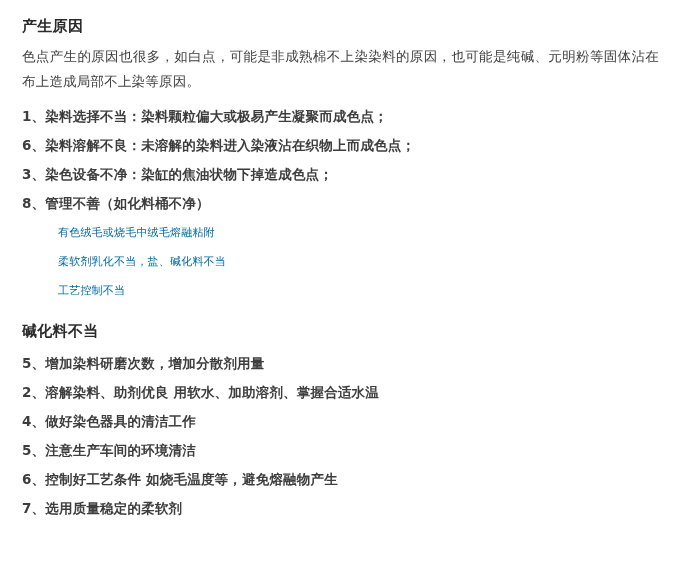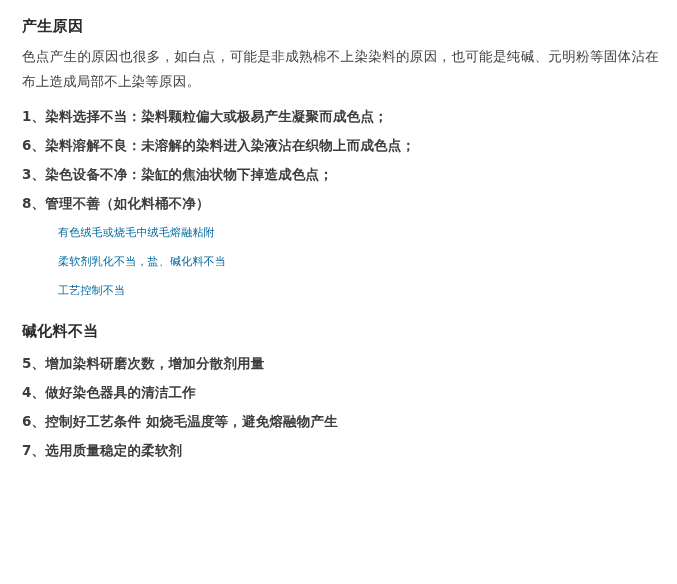--- a/index.html
+++ b/index.html
@@ -78,18 +78,20 @@
   </ul>
 
   <div class="plain-line">有色绒毛或烧毛中绒毛熔融粘附</div>
   <div class="plain-line">柔软剂乳化不当，盐、碱化料不当</div>
   <div class="plain-line">工艺控制不当</div>
 
   <h2 class="section-heading second">碱化料不当</h2>
 
   <ul class="list">
     <li class="list-item">5、增加染料研磨次数，增加分散剂用量</li>
+    <li class="list-item">2、溶解染料、助剂优良 用软水、加助溶剂、掌握合适水温</li>
     <li class="list-item">4、做好染色器具的清洁工作</li>
+    <li class="list-item">5、注意生产车间的环境清洁</li>
     <li class="list-item">6、控制好工艺条件 如烧毛温度等，避免熔融物产生</li>
     <li class="list-item">7、选用质量稳定的柔软剂</li>
   </ul>
 
 </div>
 
 </body></html>

